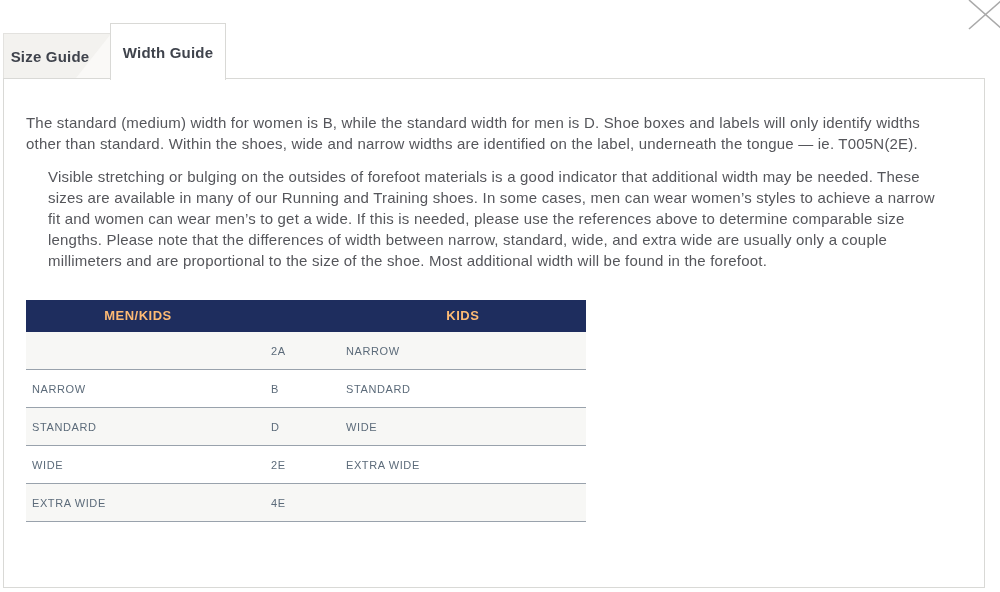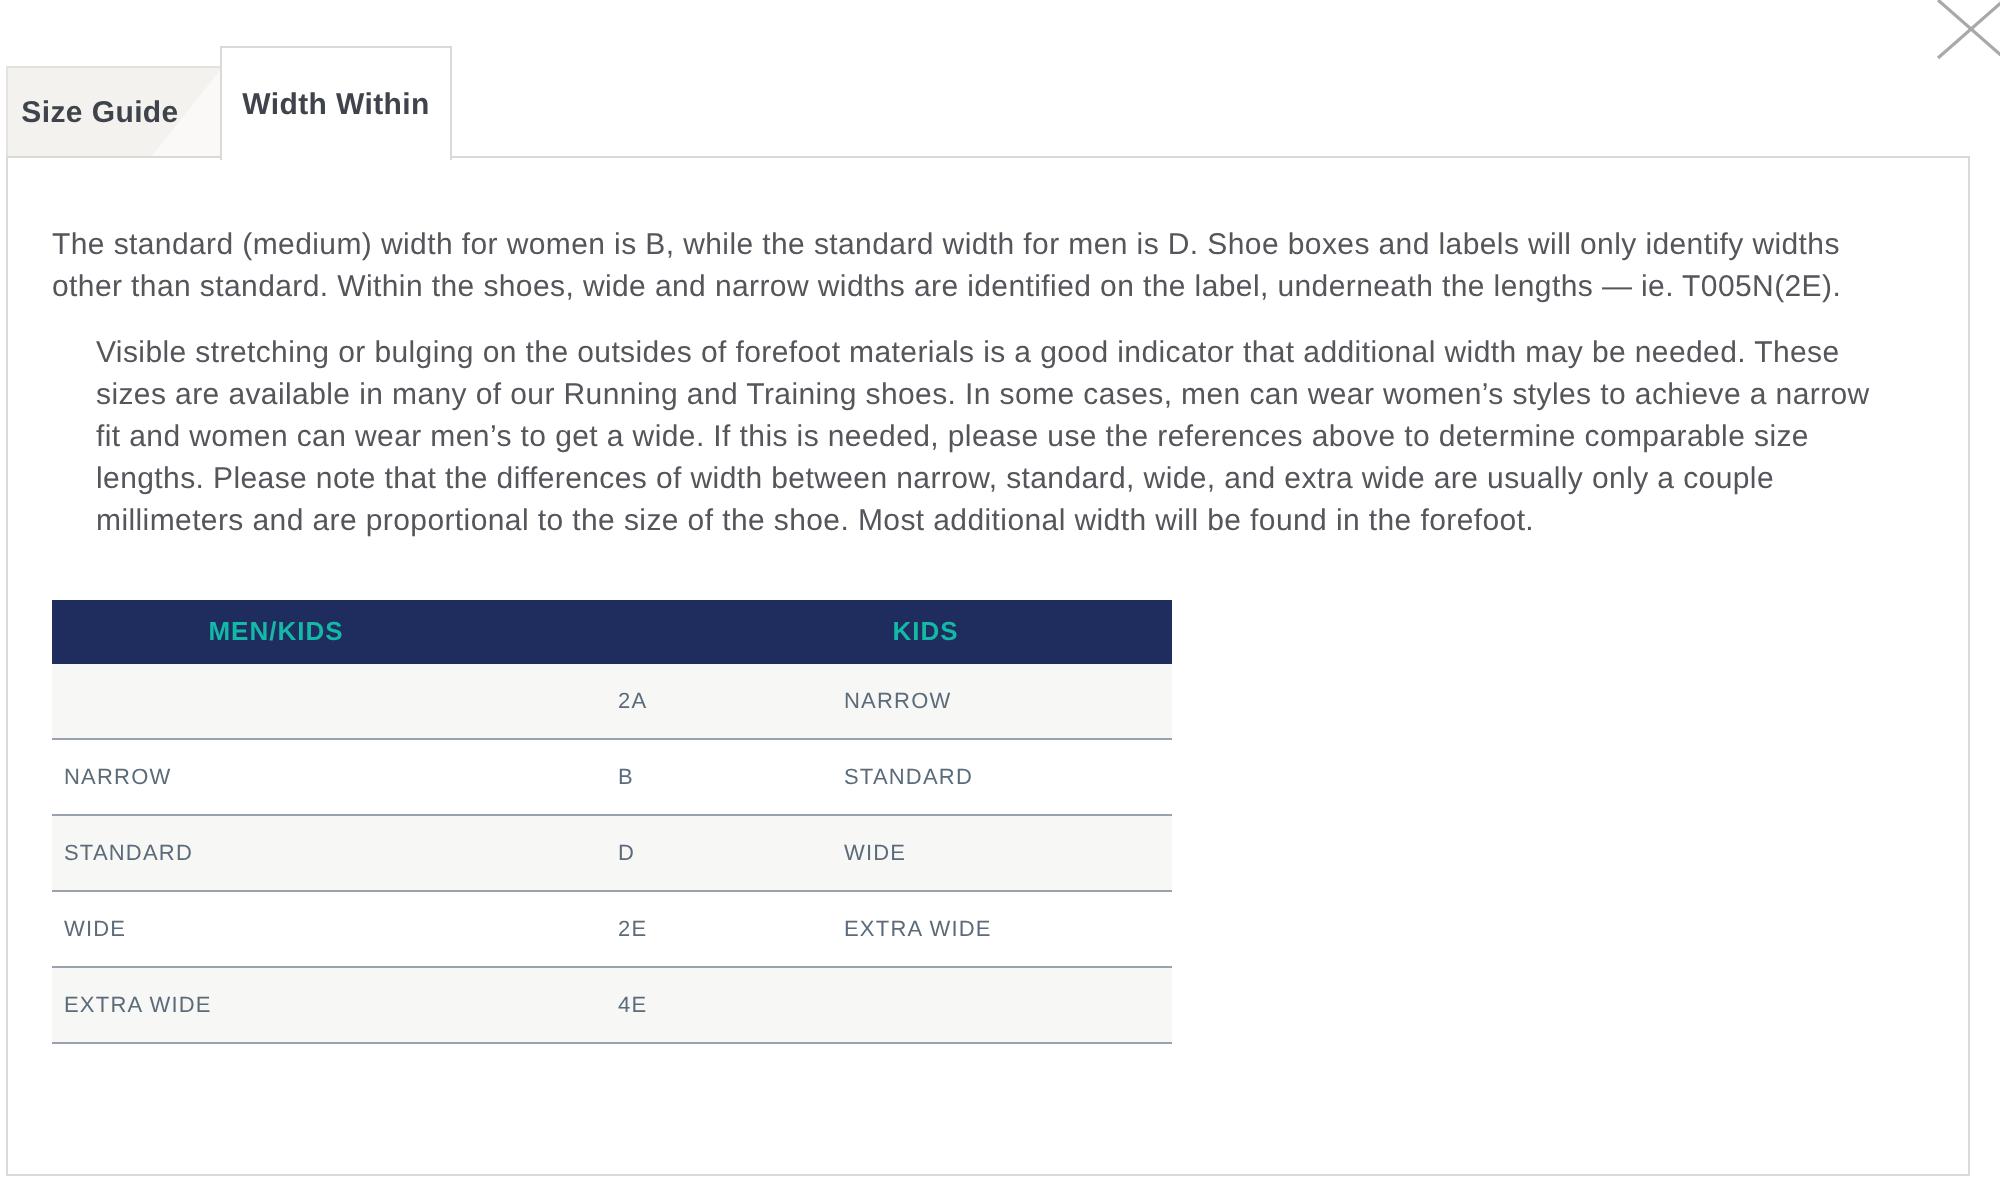--- a/index.html
+++ b/index.html
@@ -33,28 +33,28 @@
            padding:33px 40px 0 22px; z-index:2; }
   .panel p { font-size:15px; line-height:21px; color:#55565b; letter-spacing:.2px;
              max-width:920px; }
   p.intro { margin-bottom:12px; }
   p.answer { margin-bottom:0;margin-left:22px; }
 
   
   .wtable { margin-top:29px; width:560px; font-family:"Liberation Sans", sans-serif; }
   .thead { position:relative; height:32px; background:#1e2d5e; }
   .thead span { position:absolute; top:0; height:32px; line-height:32px;
-                color:#14b8a6; font-weight:bold; font-size:13px;
+                color:#fdba74; font-weight:bold; font-size:13px;
                 letter-spacing:.5px; text-align:center; }
   .th-menkids { left:0; width:40%; }
   .th-women  { left:56%; width:44%; }
   .trow { display:grid; grid-template-columns:245px 75px 240px;
           height:38px; align-items:center;
           border-bottom:1px solid #99a2ac;
-          font-size:11px; letter-spacing:.6px; color:#5c6b7a;gap:38px; }
+          font-size:11px; letter-spacing:.6px; color:#5c6b7a; }
   .trow.alt { background:#f7f7f5; }
   .trow .c1 { padding-left:6px; }
 </style>
 </head>
 <body>
 
 <div class="stage">
 
   <button class="close-btn" aria-label="Close">
     <svg width="42" height="36" viewBox="0 0 42 36">
@@ -62,26 +62,26 @@
       <line x1="38" y1="2" x2="5" y2="31" stroke="#a9a9a9" stroke-width="1.6"></line>
     </svg>
   </button>
 
   <div class="tab tab-size">
     <span class="tab-label">Size Guide</span>
     <i class="fold"></i>
   </div>
 
   <div class="tab tab-width">
-    <span class="tab-label">Width Within</span>
+    <span class="tab-label">Width Guide</span>
   </div>
 
   <div class="panel">
 
-    <p class="intro">The standard (medium) width for women is B, while the standard width for men is D. Shoe boxes and labels will only identify widths other than standard. Within the shoes, wide and narrow widths are identified on the label, underneath the lengths — ie. T005N(2E).</p>
+    <p class="intro">The standard (medium) width for women is B, while the standard width for men is D. Shoe boxes and labels will only identify widths other than standard. Within the shoes, wide and narrow widths are identified on the label, underneath the tongue — ie. T005N(2E).</p>
 
     <p class="answer">Visible stretching or bulging on the outsides of forefoot materials is a good indicator that additional width may be needed. These sizes are available in many of our Running and Training shoes. In some cases, men can wear women’s styles to achieve a narrow fit and women can wear men’s to get a wide. If this is needed, please use the references above to determine comparable size lengths. Please note that the differences of width between narrow, standard, wide, and extra wide are usually only a couple millimeters and are proportional to the size of the shoe. Most additional width will be found in the forefoot.</p>
 
     <div class="wtable">
       <div class="thead">
         <span class="th-menkids">MEN/KIDS</span>
         <span class="th-women">KIDS</span>
       </div>
 
       <div class="trow alt">

